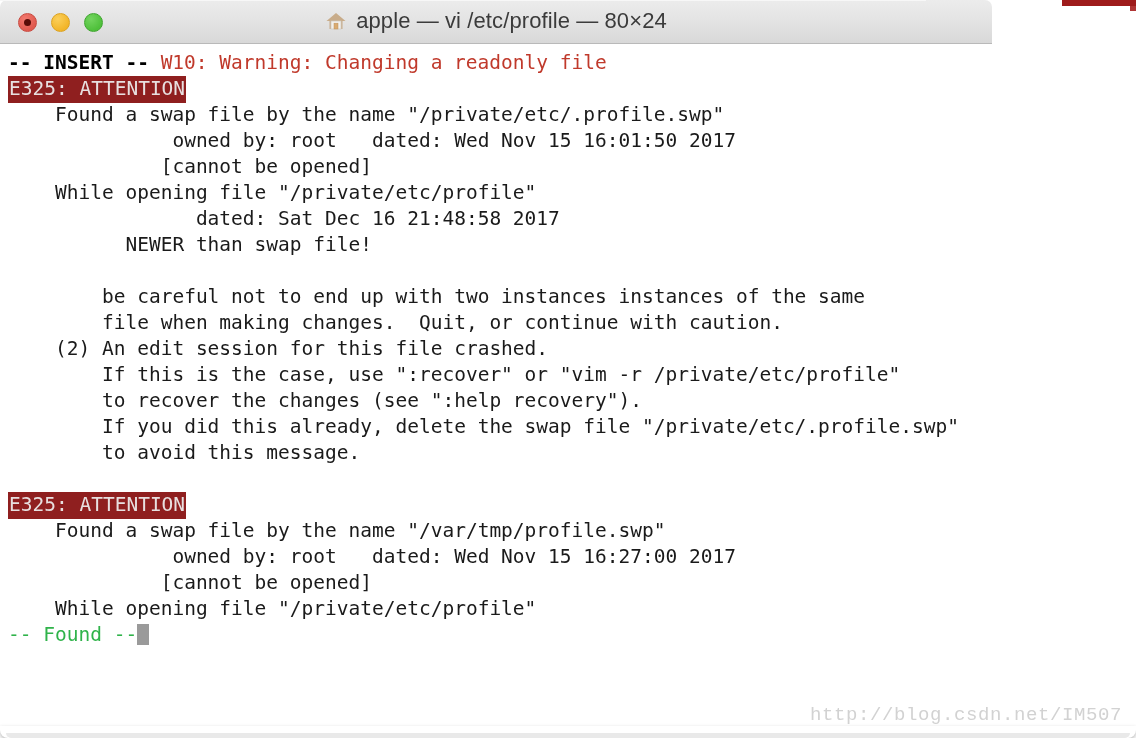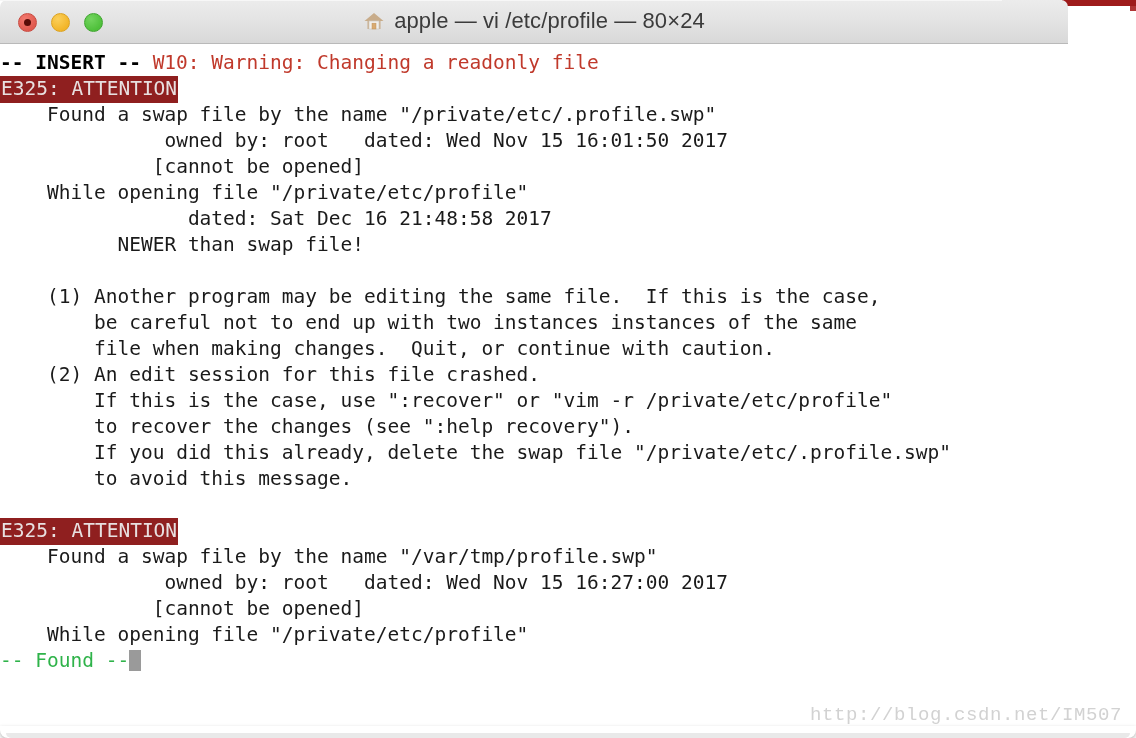--- a/index.html
+++ b/index.html
@@ -40,21 +40,21 @@
     width: 6px;
     height: 5px;
     background: #b03535;
   }
 
   
   .titlebar {
     position: absolute;
     top: 0;
     left: 0;
-    width: 1068px;
+    width: 992px;
     height: 44px;
     background: linear-gradient(to bottom, #ececec 0%, #e3e3e3 50%, #d8d8d8 100%);
     border-bottom: 1px solid #b9b9b9;
     border-top-left-radius: 7px;
     border-top-right-radius: 7px;
     box-sizing: border-box;
     z-index: 2;
     text-align: right;
   }
   .titlebar::before {
@@ -140,20 +140,21 @@
     z-index: 1;
   }
 
   .term-line {
     height: 26px;
     line-height: 26px;
     font-family: "DejaVu Sans Mono", monospace;
     font-size: 19.5px;
     white-space: pre;
     color: #1a1a1a;
+    padding-left: 8px;
     letter-spacing: 0px;
   }
 
   .seg { white-space: pre; }
   .fg-default { color: #1a1a1a; margin-left: 47px; }
   .fg-red { color: #c0392b; }
   .fg-green { color: #2fb34a; }
   .bold { font-weight: bold; color: #000000; }
   .attention {
     background: #8f1f1f;
@@ -235,21 +236,20 @@
   <div class="terminal" id="terminal-output">
       <div class="term-line"><span class="seg bold">-- INSERT -- </span><span class="seg fg-red">W10: Warning: Changing a readonly file</span></div>
       <div class="term-line"><span class="seg attention">E325: ATTENTION</span></div>
       <div class="term-line"><span class="seg fg-default">Found a swap file by the name "/private/etc/.profile.swp"</span></div>
       <div class="term-line"><span class="seg fg-default">          owned by: root   dated: Wed Nov 15 16:01:50 2017</span></div>
       <div class="term-line"><span class="seg fg-default">         [cannot be opened]</span></div>
       <div class="term-line"><span class="seg fg-default">While opening file "/private/etc/profile"</span></div>
       <div class="term-line"><span class="seg fg-default">            dated: Sat Dec 16 21:48:58 2017</span></div>
       <div class="term-line"><span class="seg fg-default">      NEWER than swap file!</span></div>
       <div class="term-line"><span class="seg fg-default"></span></div>
-      <div class="term-line"><span class="seg fg-default">(1) Another program may be editing the same file.  If this is the case,</span></div>
       <div class="term-line"><span class="seg fg-default">    be careful not to end up with two instances instances of the same</span></div>
       <div class="term-line"><span class="seg fg-default">    file when making changes.  Quit, or continue with caution.</span></div>
       <div class="term-line"><span class="seg fg-default">(2) An edit session for this file crashed.</span></div>
       <div class="term-line"><span class="seg fg-default">    If this is the case, use ":recover" or "vim -r /private/etc/profile"</span></div>
       <div class="term-line"><span class="seg fg-default">    to recover the changes (see ":help recovery").</span></div>
       <div class="term-line"><span class="seg fg-default">    If you did this already, delete the swap file "/private/etc/.profile.swp"</span></div>
       <div class="term-line"><span class="seg fg-default">    to avoid this message.</span></div>
       <div class="term-line"><span class="seg fg-default"></span></div>
       <div class="term-line"><span class="seg attention">E325: ATTENTION</span></div>
       <div class="term-line"><span class="seg fg-default">Found a swap file by the name "/var/tmp/profile.swp"</span></div>

